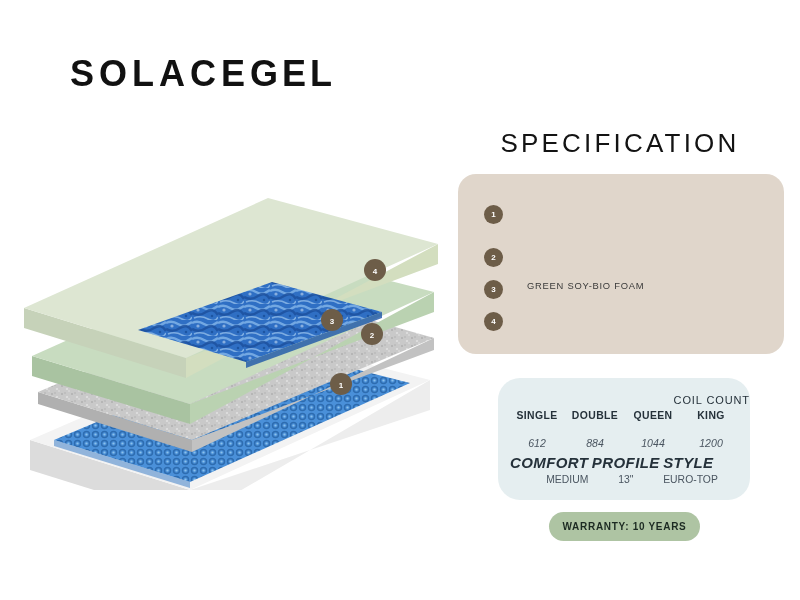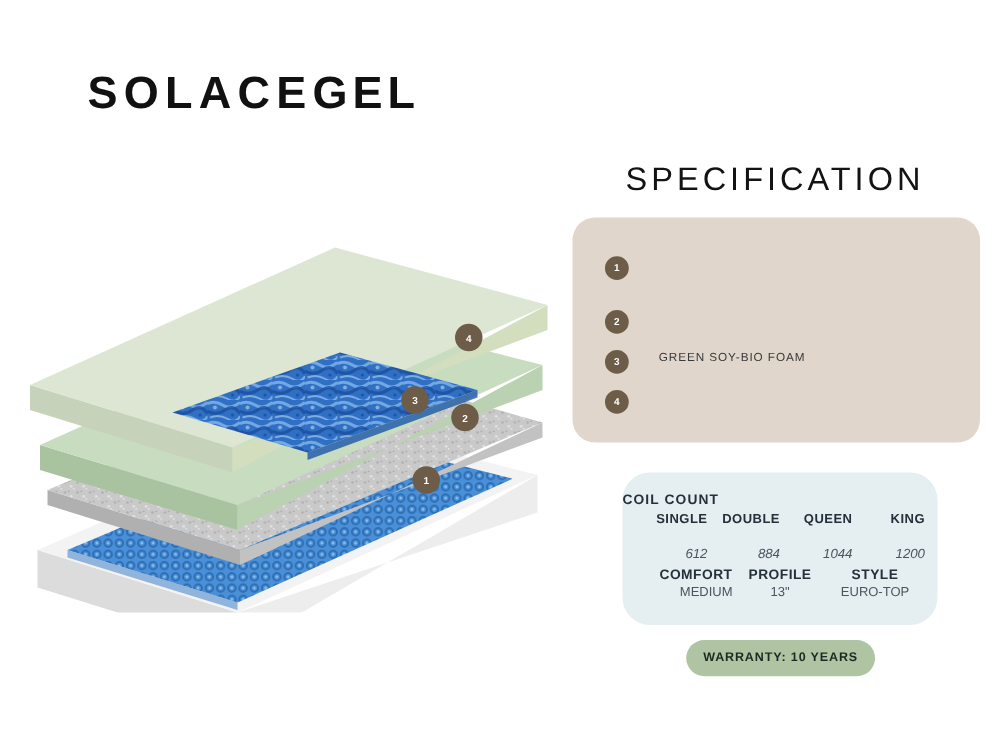--- a/index.html
+++ b/index.html
@@ -100,35 +100,35 @@
     width: 252px;
     height: 122px;
     background: #e5eef0;
     border-radius: 22px;
   }
   #coil-count-title {
     position: absolute;
     top: 16px;
     left: 0;
     width: 100%;
-    text-align: left;
+    text-align: right;
     font-size: 11px;
-    font-weight: 700;
+    font-weight: 400;
     letter-spacing: 0.9px;
     color: #25313a;
   }
   .size-grid {
     position: absolute;
     top: 32px;
     left: 10px;
     right: 10px;
     display: flex;
     justify-content: space-between;
   }
-  .size-col { text-align: right; flex: 1 1 0; }
+  .size-col { text-align: center; flex: 1 1 0; }
   .size-label {
     font-size: 10.4px;
     font-weight: 700;
     letter-spacing: 0.4px;
     color: #25313a;
   }
   .size-value {
     margin-top: 16px;
     font-size: 10.6px;
     font-weight: 400;
@@ -138,26 +138,27 @@
   .attr-grid {
     position: absolute;
     top: 76px;
     left: 12px;
     right: 12px;
     display: flex;
     justify-content: space-between;
   }
   .attr-col { flex: 1 1 0; text-align: center; }
   .attr-col.a0 { text-align: right; }
-  .attr-col.a2 { text-align: center; }
+  .attr-col.a2 { text-align: left; }
   .attr-label {
-    font-size: 11px;
+    font-size: 15px;
     font-weight: 700;
     letter-spacing: 0.4px;
     color: #25313a;
+    font-style: italic;
   }
   .attr-value {
     margin-top: 3px;
     font-size: 10.4px;
     font-weight: 400;
     color: #4a5560;
   }
 
   
   #warranty-badge {

